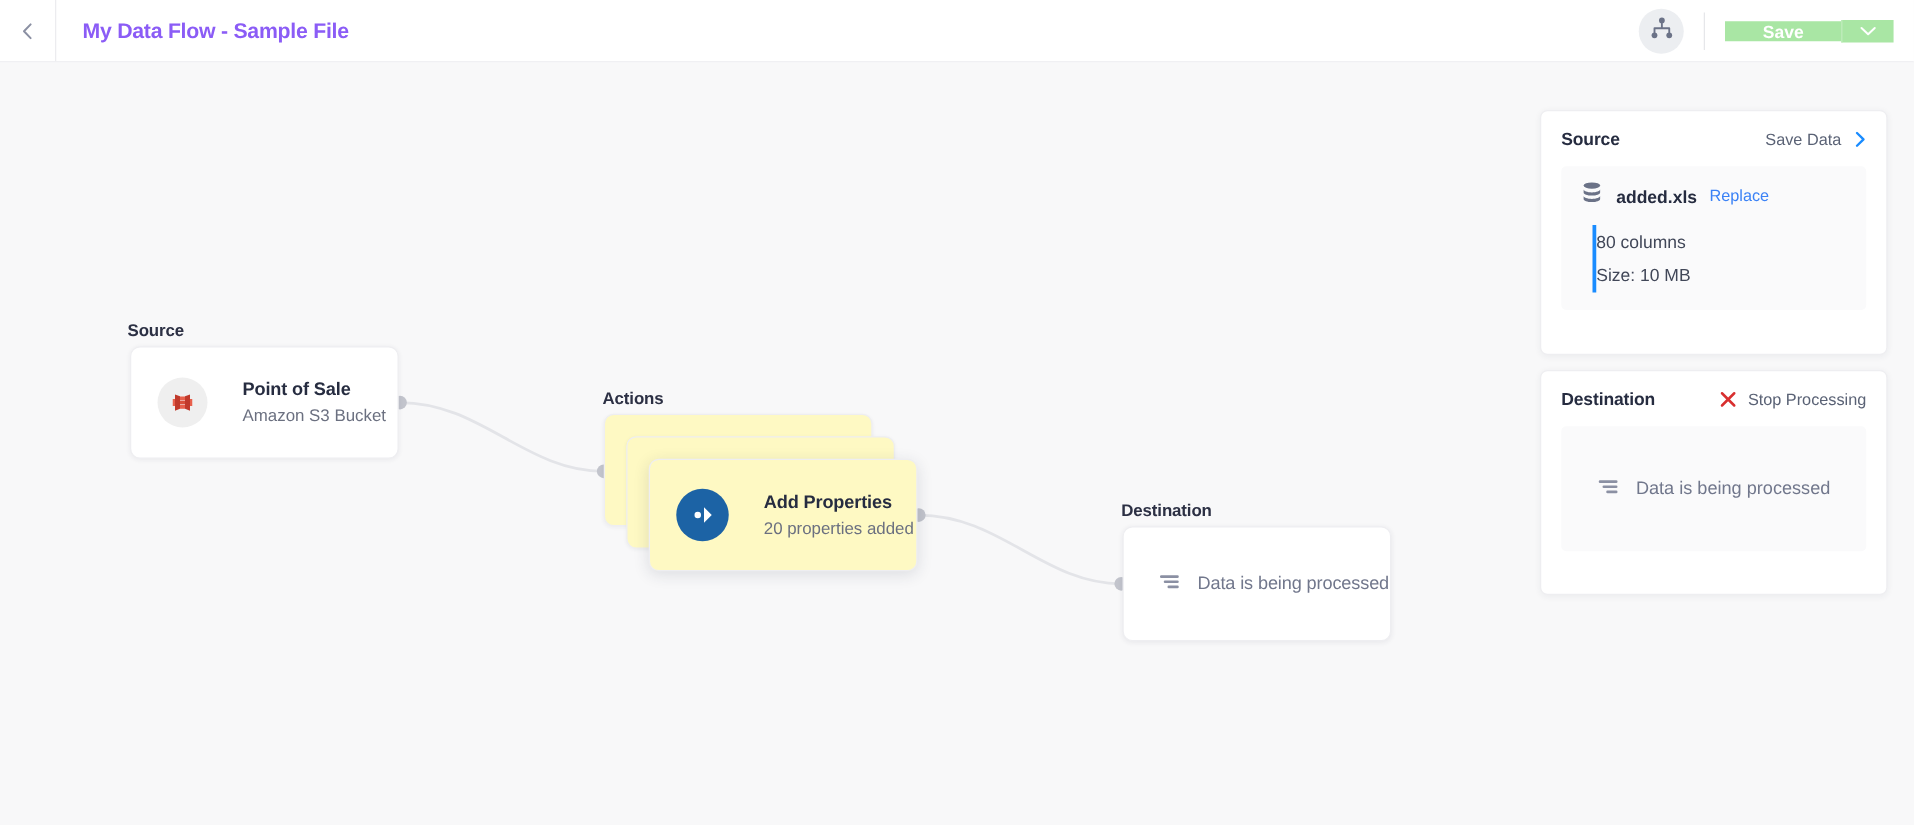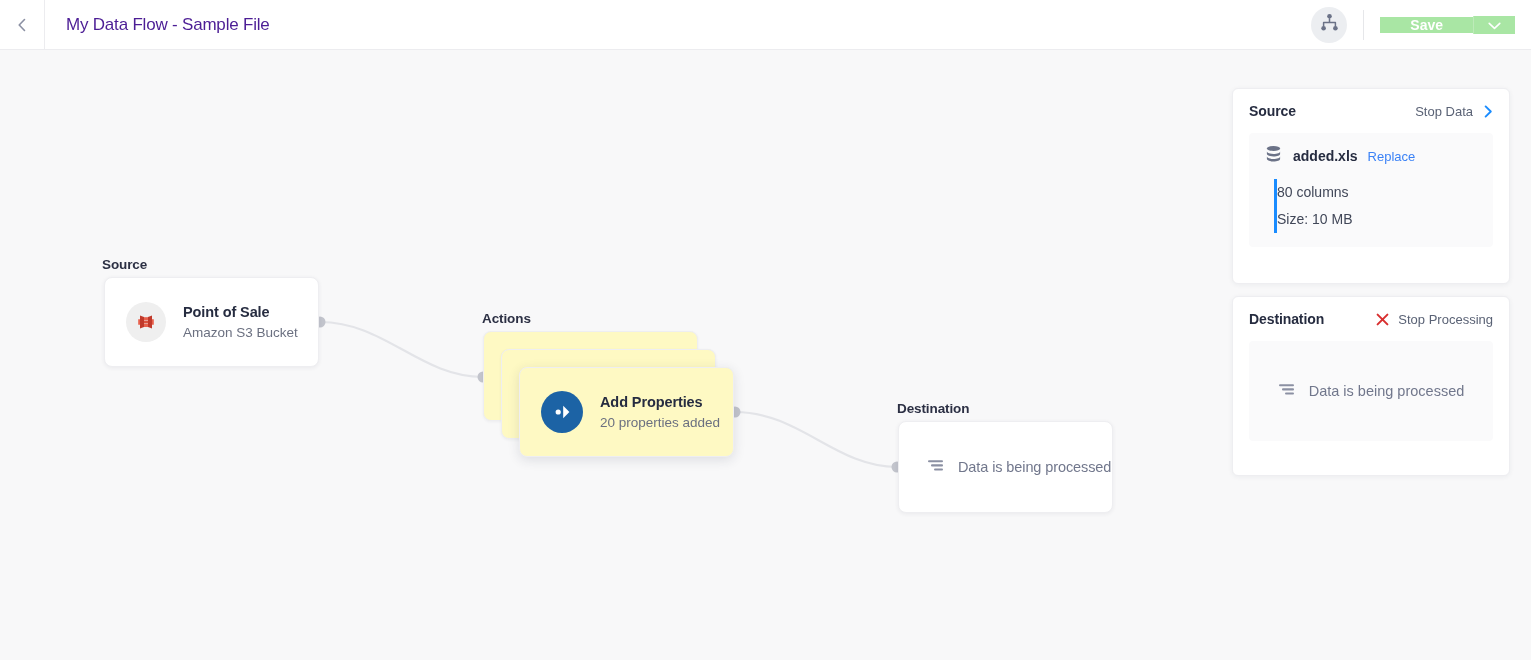--- a/index.html
+++ b/index.html
@@ -23,23 +23,23 @@
   .back-btn {
     width: 45px; height: 49px;
     display: flex; align-items: center; justify-content: center;
     border-right: 1px solid #ececef;
     cursor: pointer;
   }
   .back-btn svg { display: block; }
   .page-title {
     margin-left: 21px;
     font-size: 17px;
-    font-weight: normal;
+    font-weight: bold;
     letter-spacing: -0.2px;
-    color: #4c1d95;
+    color: #8b5cf6;
     white-space: nowrap;
   }
   .header-right {
     margin-left: auto;
     display: flex; align-items: center;
     padding-right: 16px;
   }
   .graph-btn {
     width: 36px; height: 36px;
     border-radius: 50%;
@@ -106,21 +106,21 @@
     height: 100%;
     padding-left: 21px;
   }
   .node-icon-circle {
     width: 40px; height: 40px;
     border-radius: 50%;
     background: #efefef;
     display: flex; align-items: center; justify-content: center;
     flex: 0 0 auto;
   }
-  .node-text { margin-left: 17px; }
+  .node-text { margin-left: 28px; }
   .node-title {
     font-size: 14.5px;
     font-weight: bold;
     color: #262c40;
     letter-spacing: -0.1px;
   }
   .node-sub {
     font-size: 13.5px;
     color: #6b7080;
     margin-top: 5px;
@@ -337,21 +337,21 @@
       </span>
       <div class="proc-text">Data is being processed</div>
     </div>
   </div>
 </div>
 
 <div class="panel" style="left:1232px; top:88px; width:278px; height:196px;">
   <div class="panel-head">
     <div class="panel-title">Source</div>
     <div class="panel-action">
-      <span class="panel-action-label">Stop Data</span>
+      <span class="panel-action-label">Save Data</span>
       <span class="chev-blue">
         <svg width="9" height="13" viewBox="0 0 9 13">
             <path d="M1.6 1.4 L6.8 6.5 L1.6 11.6" fill="none" stroke="#1a8cff" stroke-width="1.9" stroke-linecap="round" stroke-linejoin="round"></path>
           </svg>
       </span>
     </div>
   </div>
 
   <div class="source-card">
     <div class="file-row">

